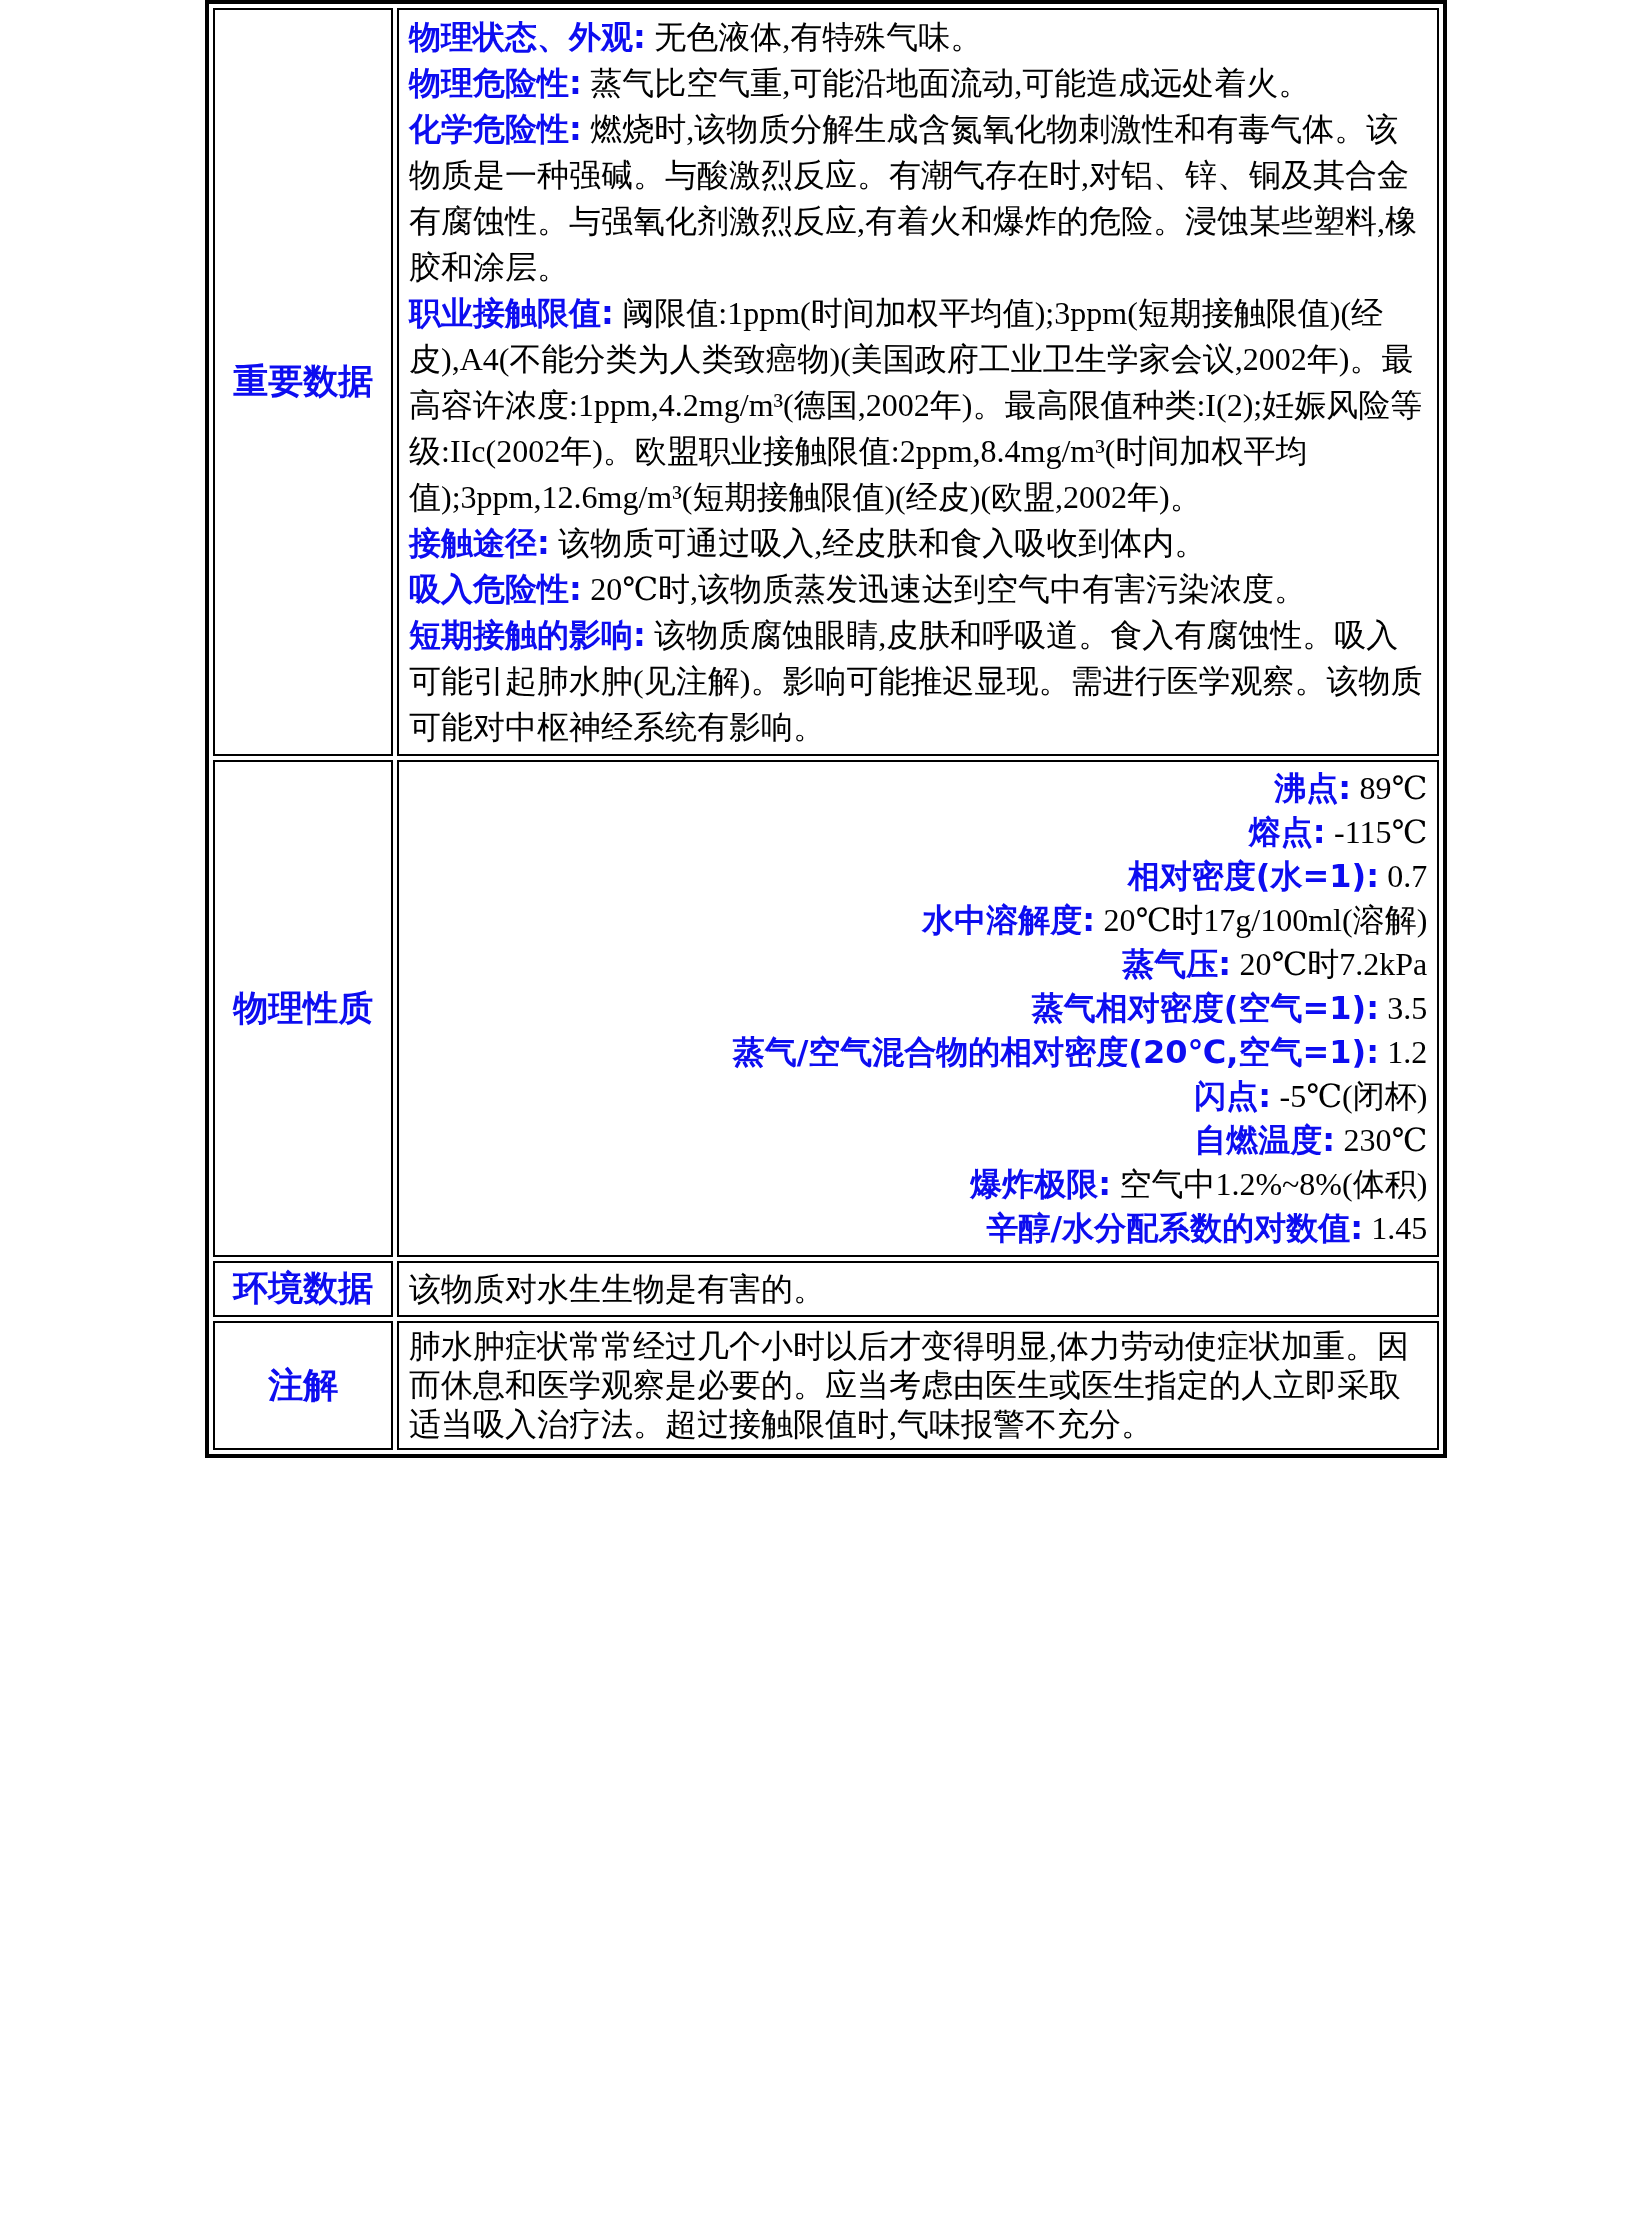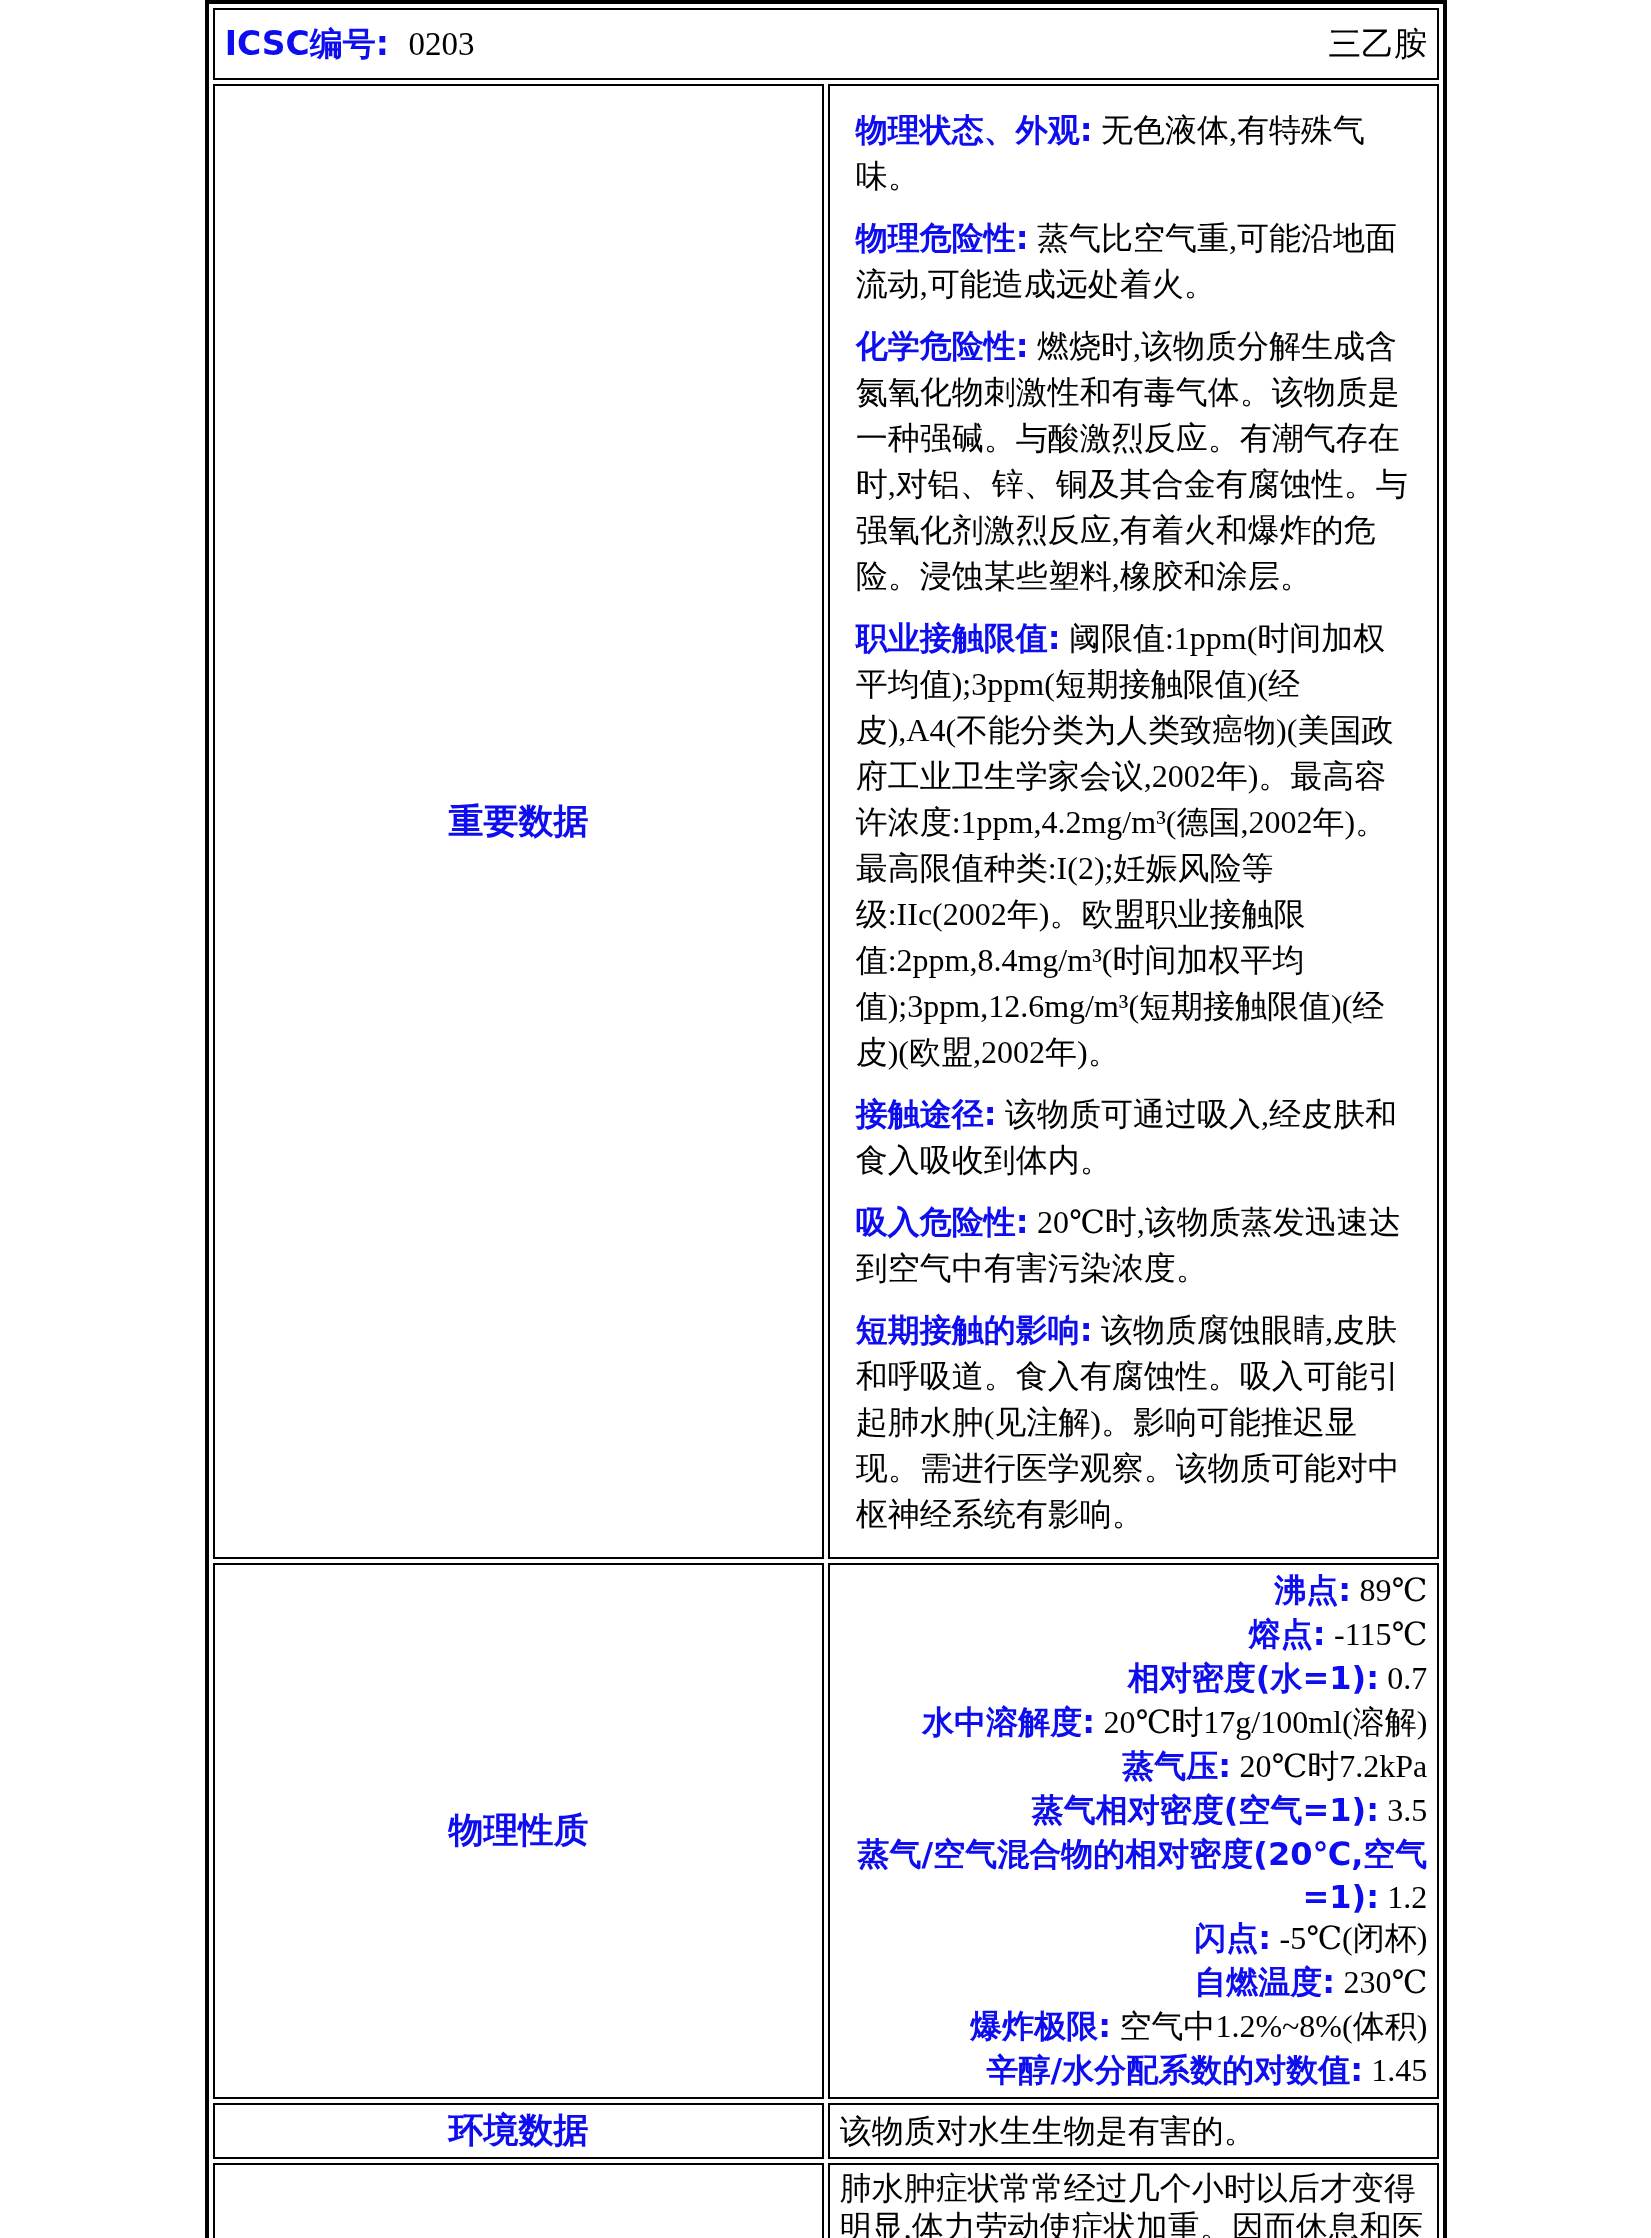--- a/index.html
+++ b/index.html
@@ -21,48 +21,39 @@
 
   
   td.hcell{height:60px;vertical-align:middle;}
   .hrow{display:flex;align-items:center;font-size:33px;}
   .hrow .blabel{font-size:33px;}
   .hnum{margin-left:11px;}
   .hname{margin-left:auto;}
 
   
   td.imp{height:724px;}
-  td.imp p{margin:16px;line-height:46px;text-align:left;}
+  td.imp p{margin:0;line-height:46px;text-align:left;}
 
   
   td.phys{height:448px;}
   td.phys p{margin:0;line-height:40px;text-align:right;}
 
   td.env{height:39px;vertical-align:middle;line-height:38px;margin-top:44px;}
   td.note{height:110px;vertical-align:middle;}
   td.note p{margin:0;line-height:39px;}
 </style>
 </head>
 <body>
 
 <div class="page">
 
 
   <table class="card">
 
     <tbody>
-        <tr>
-      <td class="hcell" colspan="2">
-        <div class="hrow">
-          <span class="blabel">ICSC编号:</span>
-          <span class="hnum">0203</span>
-          <span class="hname">三乙胺</span>
-        </div>
-      </td>
-    </tr>
 
     <tr>
       <td class="seclabel">重要数据</td>
       <td class="content imp">
         <p><span class="blabel">物理状态、外观:</span><span>无色液体,有特殊气味。</span></p>
         <p><span class="blabel">物理危险性:</span><span>蒸气比空气重,可能沿地面流动,可能造成远处着火。</span></p>
         <p><span class="blabel">化学危险性:</span><span>燃烧时,该物质分解生成含氮氧化物刺激性和有毒气体。该物质是一种强碱。与酸激烈反应。有潮气存在时,对铝、锌、铜及其合金有腐蚀性。与强氧化剂激烈反应,有着火和爆炸的危险。浸蚀某些塑料,橡胶和涂层。</span></p>
         <p><span class="blabel">职业接触限值:</span><span>阈限值:1ppm(时间加权平均值);3ppm(短期接触限值)(经皮),A4(不能分类为人类致癌物)(美国政府工业卫生学家会议,2002年)。最高容许浓度:1ppm,4.2mg/m³(德国,2002年)。最高限值种类:I(2);妊娠风险等级:IIc(2002年)。欧盟职业接触限值:2ppm,8.4mg/m³(时间加权平均值);3ppm,12.6mg/m³(短期接触限值)(经皮)(欧盟,2002年)。</span></p>
         <p><span class="blabel">接触途径:</span><span>该物质可通过吸入,经皮肤和食入吸收到体内。</span></p>
         <p><span class="blabel">吸入危险性:</span><span>20℃时,该物质蒸发迅速达到空气中有害污染浓度。</span></p>

